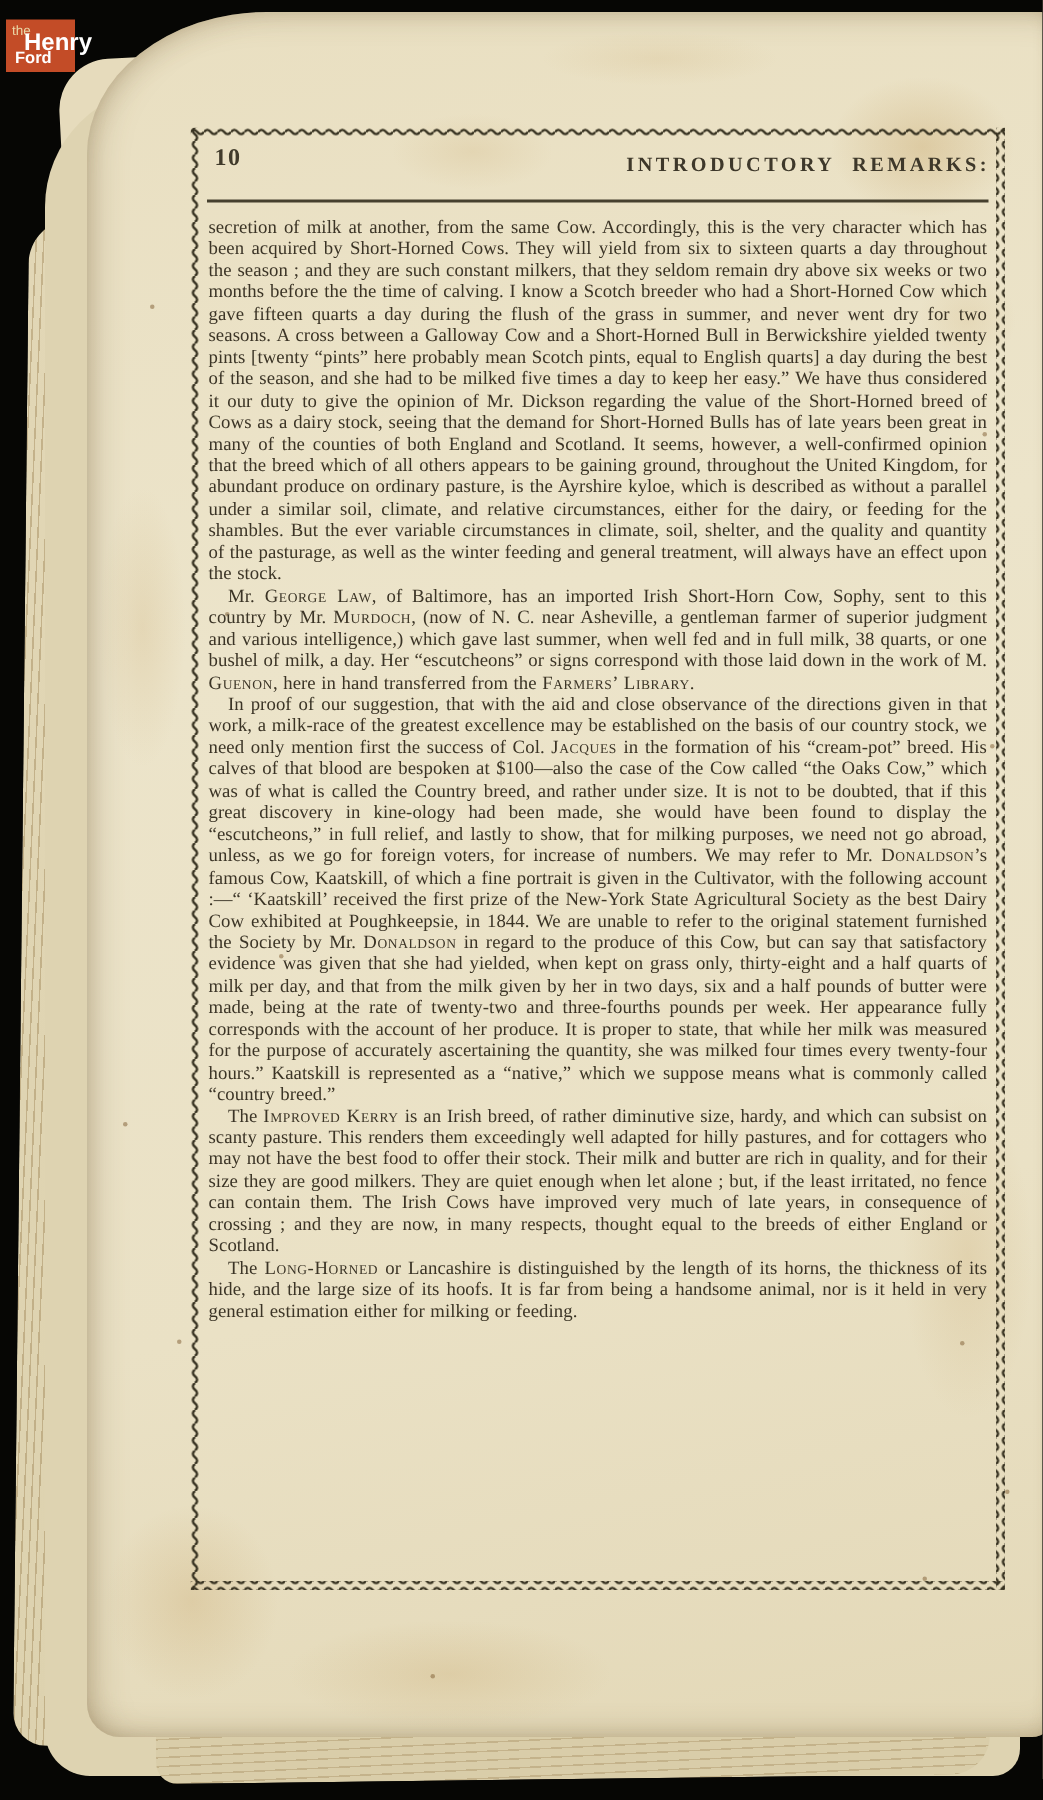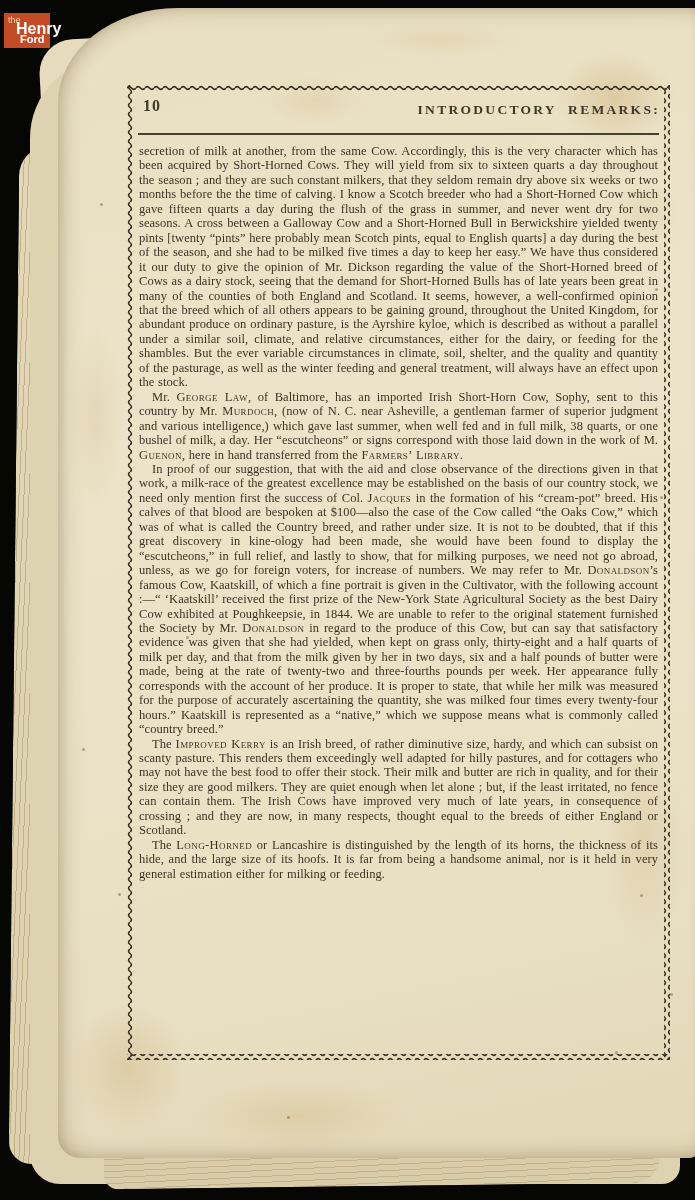--- a/index.html
+++ b/index.html
@@ -51,21 +51,21 @@
   .para.indent{text-indent:13px;}
   .smallcaps{font-variant:small-caps;letter-spacing:0.4px;margin-top:33px;}
   .italic{}
 
   
   .logo{position:absolute;left:4px;top:13px;width:46px;height:35px;background:#c34c27;
         padding:3px 0 0 3px;box-sizing:border-box;color:#fff;
         font-family:"Liberation Sans",sans-serif;}
   .logo-the{display:block;font-size:9px;line-height:8px;color:#ead9a9;margin-left:1px;}
   .logo-henry{display:block;font-weight:bold;font-size:16px;line-height:10px;margin-left:9px;}
-  .logo-ford{display:block;font-weight:bold;font-size:11px;line-height:10px;margin-left:13px;}
+  .logo-ford{display:block;font-weight:bold;font-size:11px;line-height:10px;margin-left:3px;}
 </style>
 </head>
 <body>
 
 <div class="scene">
 
   <div class="stack-left"></div>
   <div class="under-corner"></div>
   <div class="under-sheet"></div>
   <div class="under-bottom"></div>

